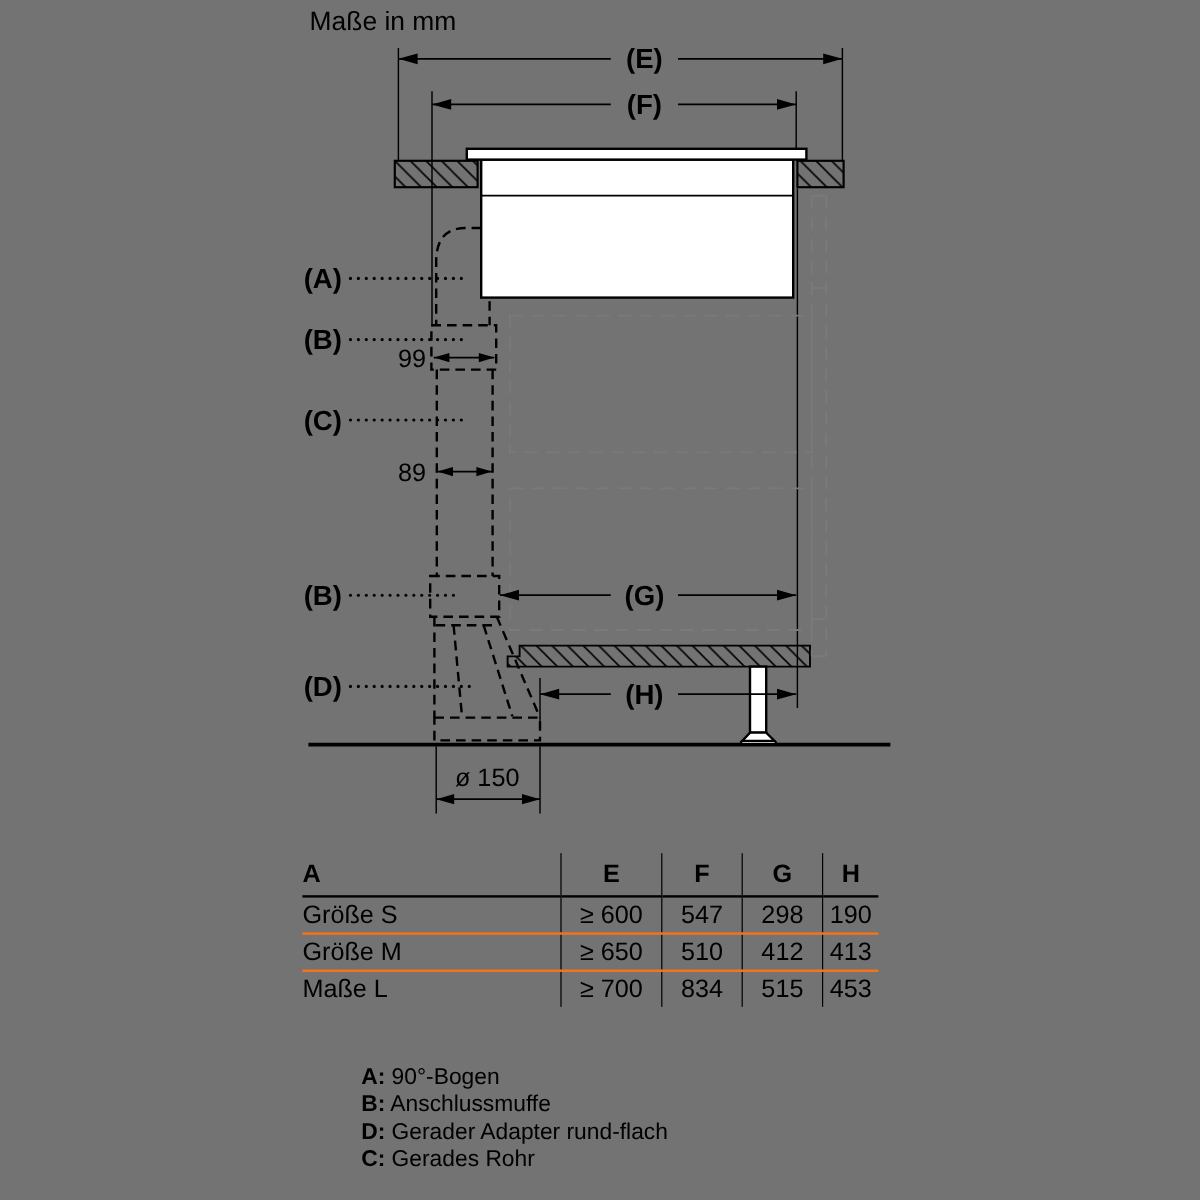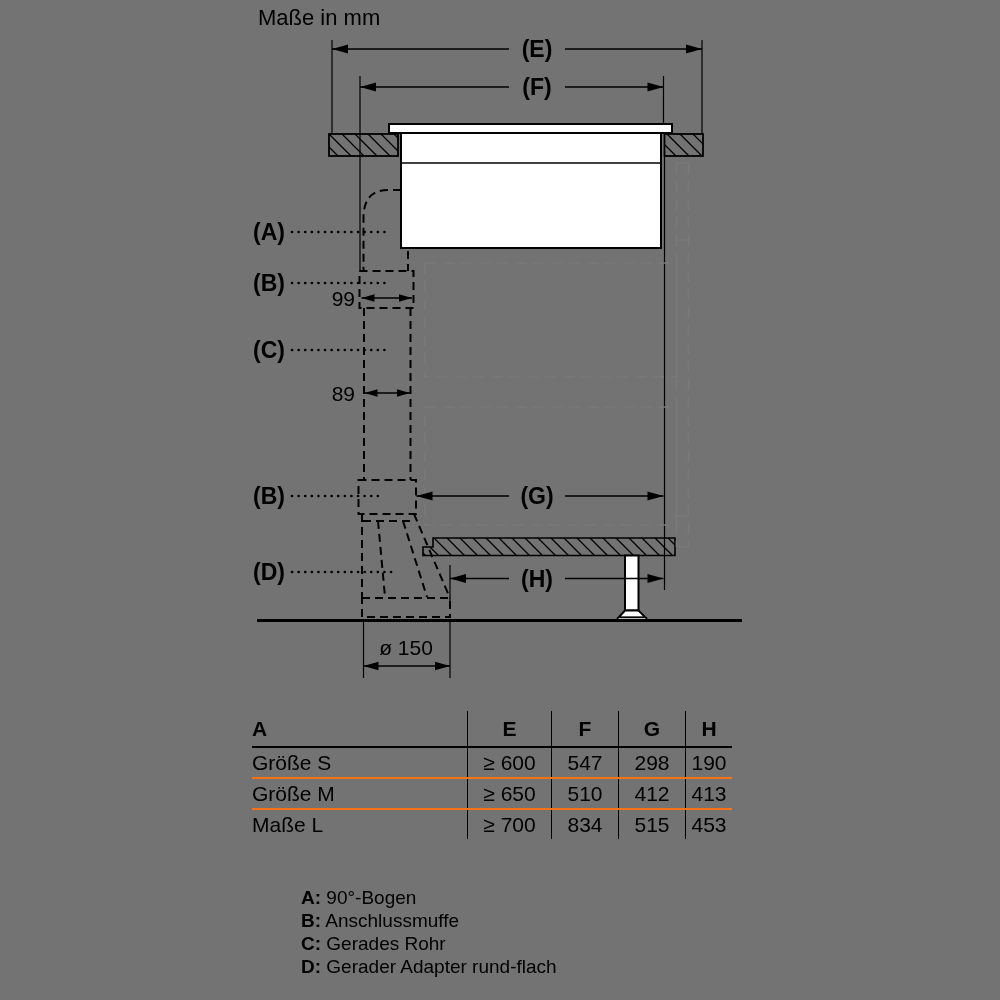--- a/index.html
+++ b/index.html
@@ -209,22 +209,22 @@
   <div class="legend">
     <div class="row">
       <span class="key">A:</span>
       <span>90°-Bogen</span>
     </div>
     <div class="row">
       <span class="key">B:</span>
       <span>Anschlussmuffe</span>
     </div>
     <div class="row">
+      <span class="key">D:</span>
+      <span>Gerader Adapter rund-flach</span>
+    </div>
+    <div class="row">
       <span class="key">C:</span>
       <span>Gerades Rohr</span>
     </div>
-    <div class="row">
-      <span class="key">D:</span>
-      <span>Gerader Adapter rund-flach</span>
-    </div>
   </div>
 
 </div>
 
 </body></html>

